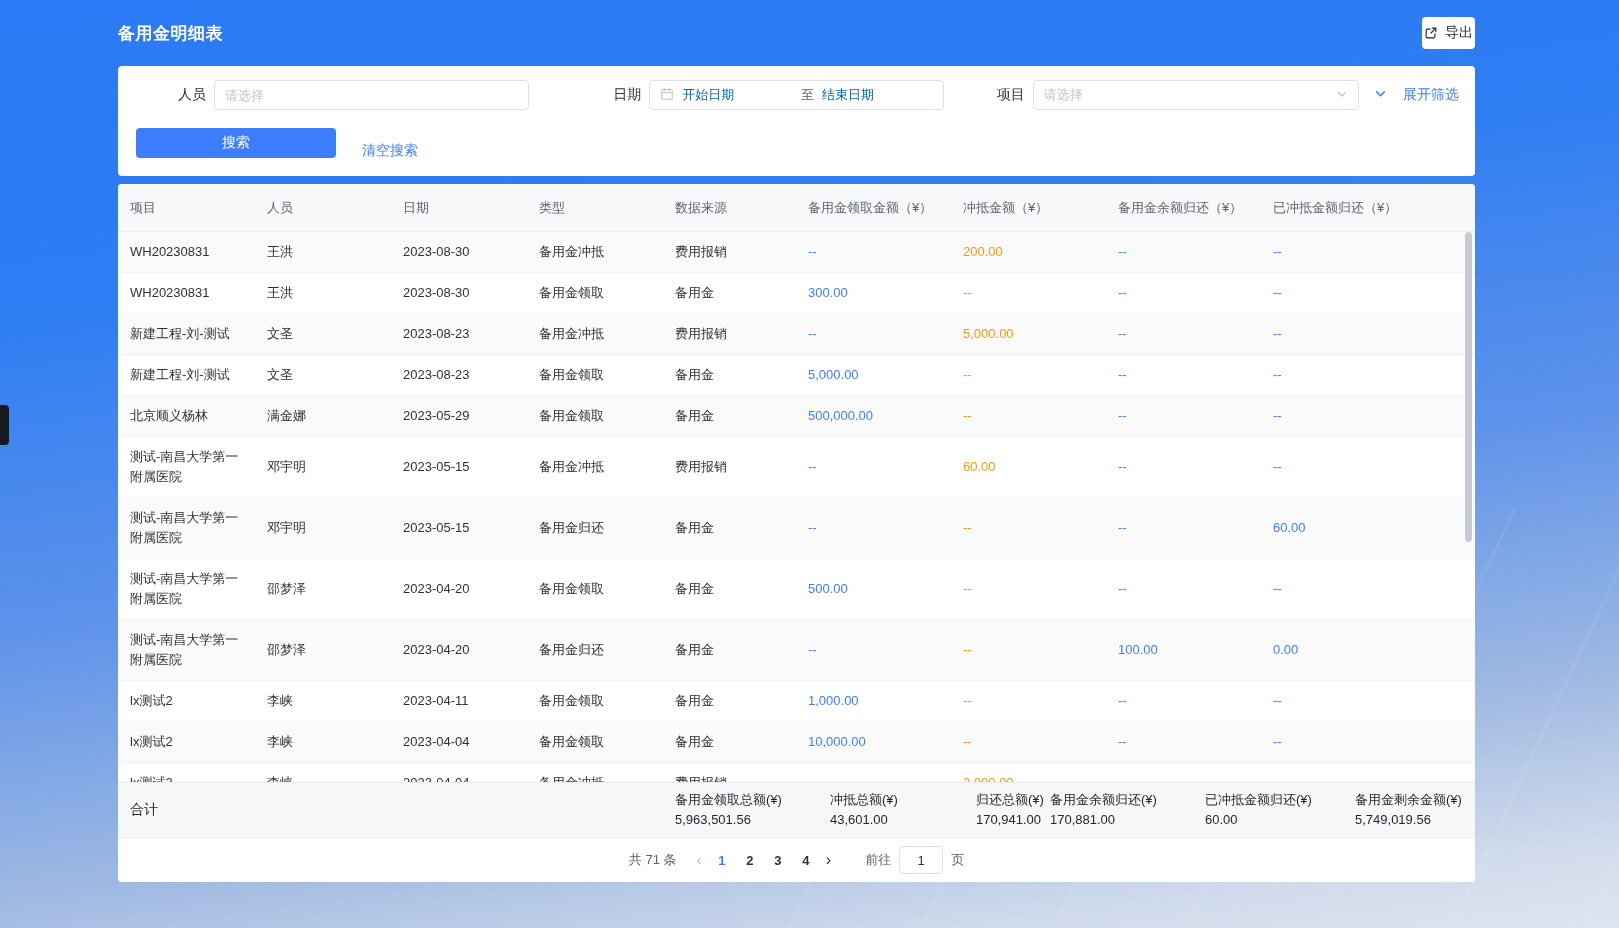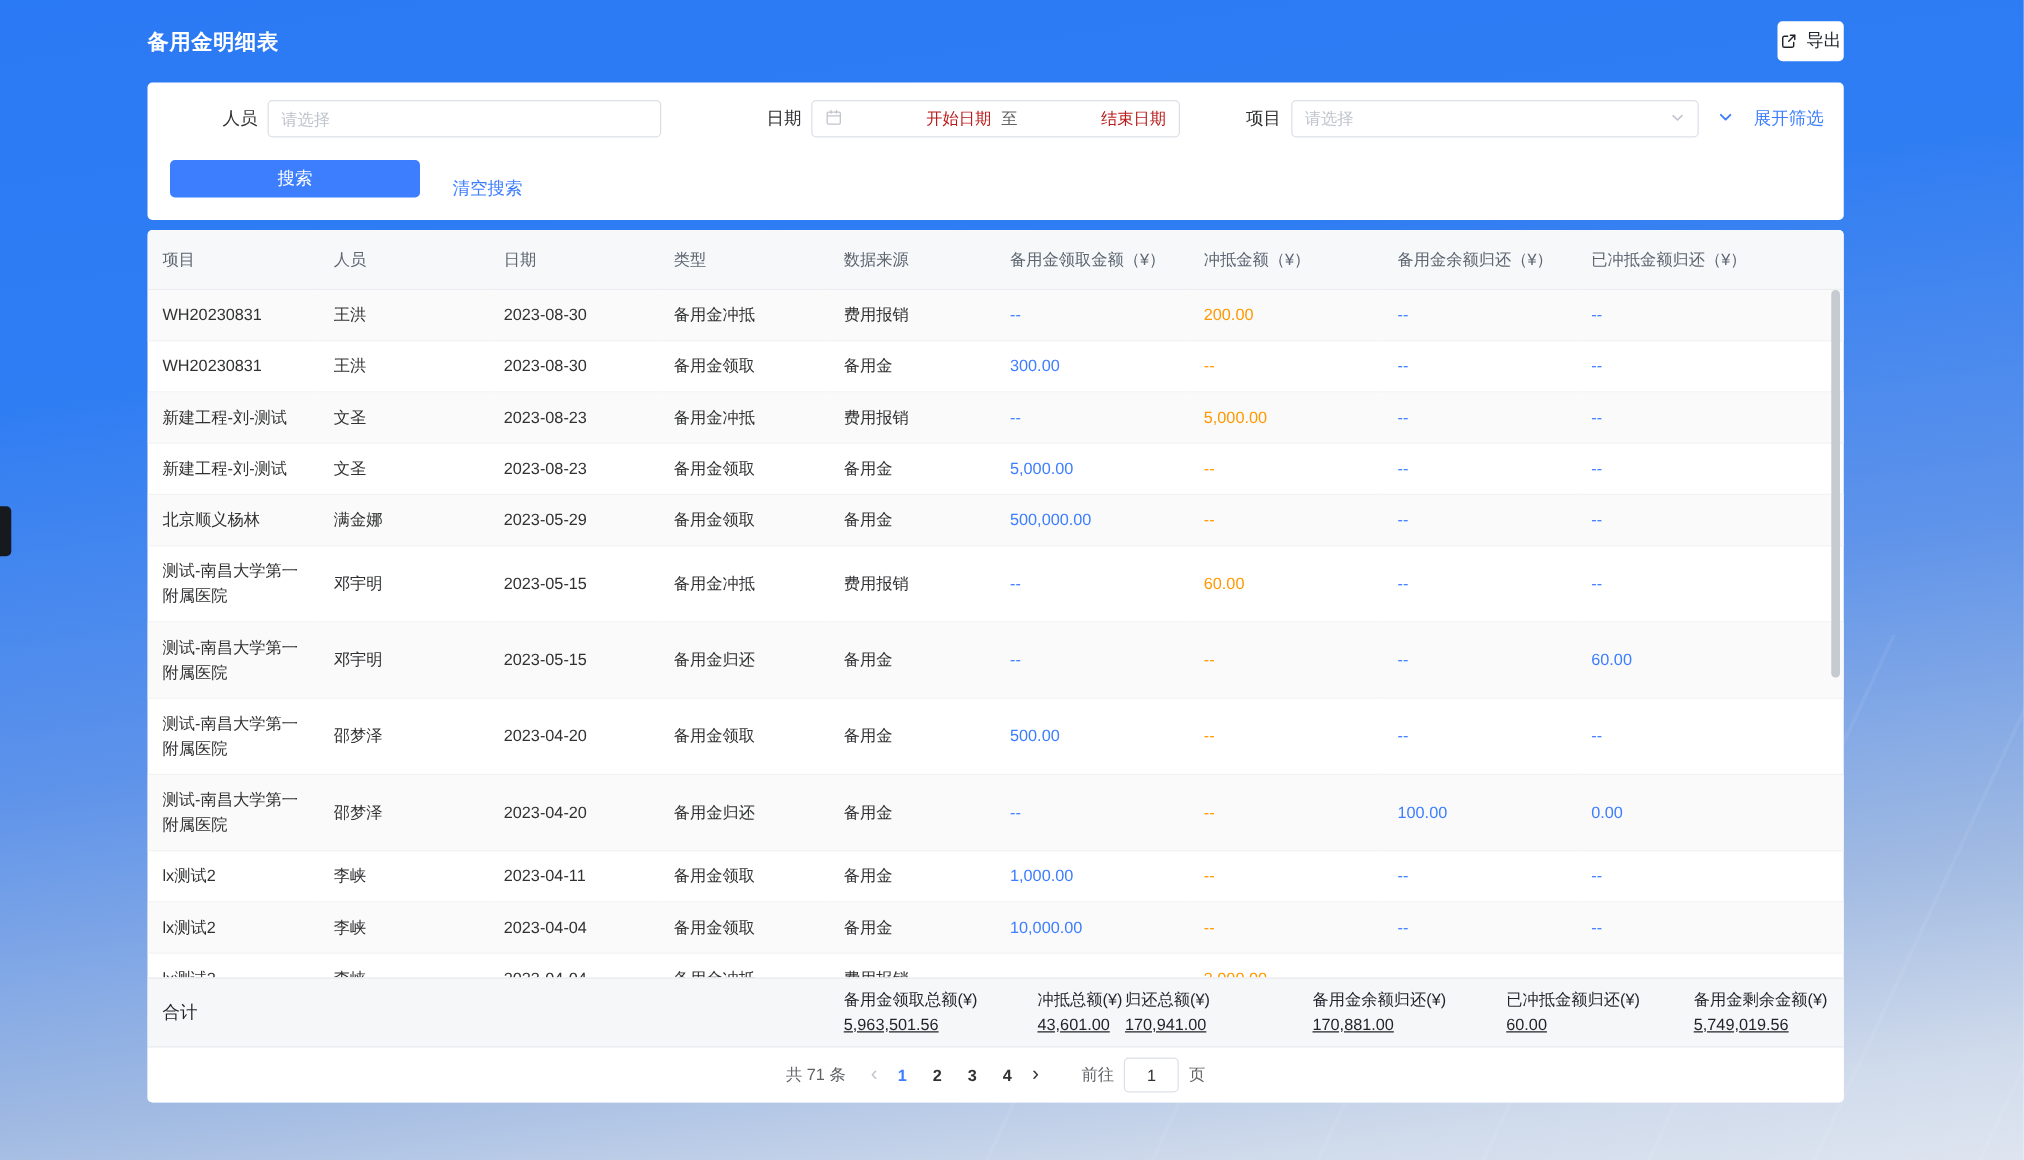--- a/index.html
+++ b/index.html
@@ -39,21 +39,21 @@
   .f-label.m2 { margin-left:53px; }
   .f-input {
     width:319px; height:30px; border:1px solid #dcdfe6; border-radius:4px;
     padding:0 10px; font-size:13px; color:#303133; outline:none; font-family:inherit;
   }
   .f-input::placeholder { color:#bfc4cc; }
   .date-box {
     width:298px; height:30px; border:1px solid #dcdfe6; border-radius:4px;
     display:flex; align-items:center; padding:0 10px; gap:8px; font-size:13px;
   }
-  .date-ph { color:#b91c1c; flex:1; text-align:right; }
+  .date-ph { color:#0369a1; flex:1; text-align:left; }
   .date-sep { color:#606266; }
   .select-box {
     width:330px; height:30px; border:1px solid #dcdfe6; border-radius:4px;
     display:flex; align-items:center; justify-content:space-between; padding:0 10px;
     font-size:13px; cursor:pointer;
   }
   .select-ph { color:#bfc4cc; }
   .expand-link {
     margin-left:15px; color:var(--accent); font-size:14px; display:flex;
     align-items:center; gap:16px; cursor:pointer; white-space:nowrap;
@@ -86,23 +86,23 @@
 
   
   .summary-row {
     position:relative; height:56px; background:#f6f7f9;
     border-top:1px solid #e9ebee; border-bottom:1px solid #e9ebee;
   }
   .summary-total { position:absolute; left:12px; top:50%; transform:translateY(-50%); font-size:14px; color:#1f2329; font-weight:500; }
   .summary-items { position:absolute; inset:0; }
   .summary-item { position:absolute; top:8px; font-size:13px; color:#1f2329; font-weight:500; }
   .summary-item .lbl { display:block; line-height:18px; }
-  .summary-item .val { display:block; line-height:18px; margin-top:2px;text-decoration:underline; }
+  .summary-item .val { display:block; line-height:18px; margin-top:2px; }
   .summary-item:nth-child(1){left:557px} .summary-item:nth-child(2){left:712px}
-  .summary-item:nth-child(3){left:782px} .summary-item:nth-child(4){left:932px}
+  .summary-item:nth-child(3){left:858px} .summary-item:nth-child(4){left:932px}
   .summary-item:nth-child(5){left:1087px} .summary-item:nth-child(6){left:1237px}
 
   
   .pagination { height:44px; display:flex; align-items:center; justify-content:center; font-size:13px; color:#606266; background:#fff; }
   .total-text { margin-right:14px; }
   .chev-btn { background:none; border:none; padding:0 6px; font-size:16px; color:#303133; cursor:pointer; font-family:inherit; line-height:1; }
   .chev-btn.disabled { color:#c0c4cc; cursor:default; }
   .page-list { display:flex; align-items:center; }
   .page-btn {
     min-width:28px; height:28px; background:none; border:none; font-size:13px;

